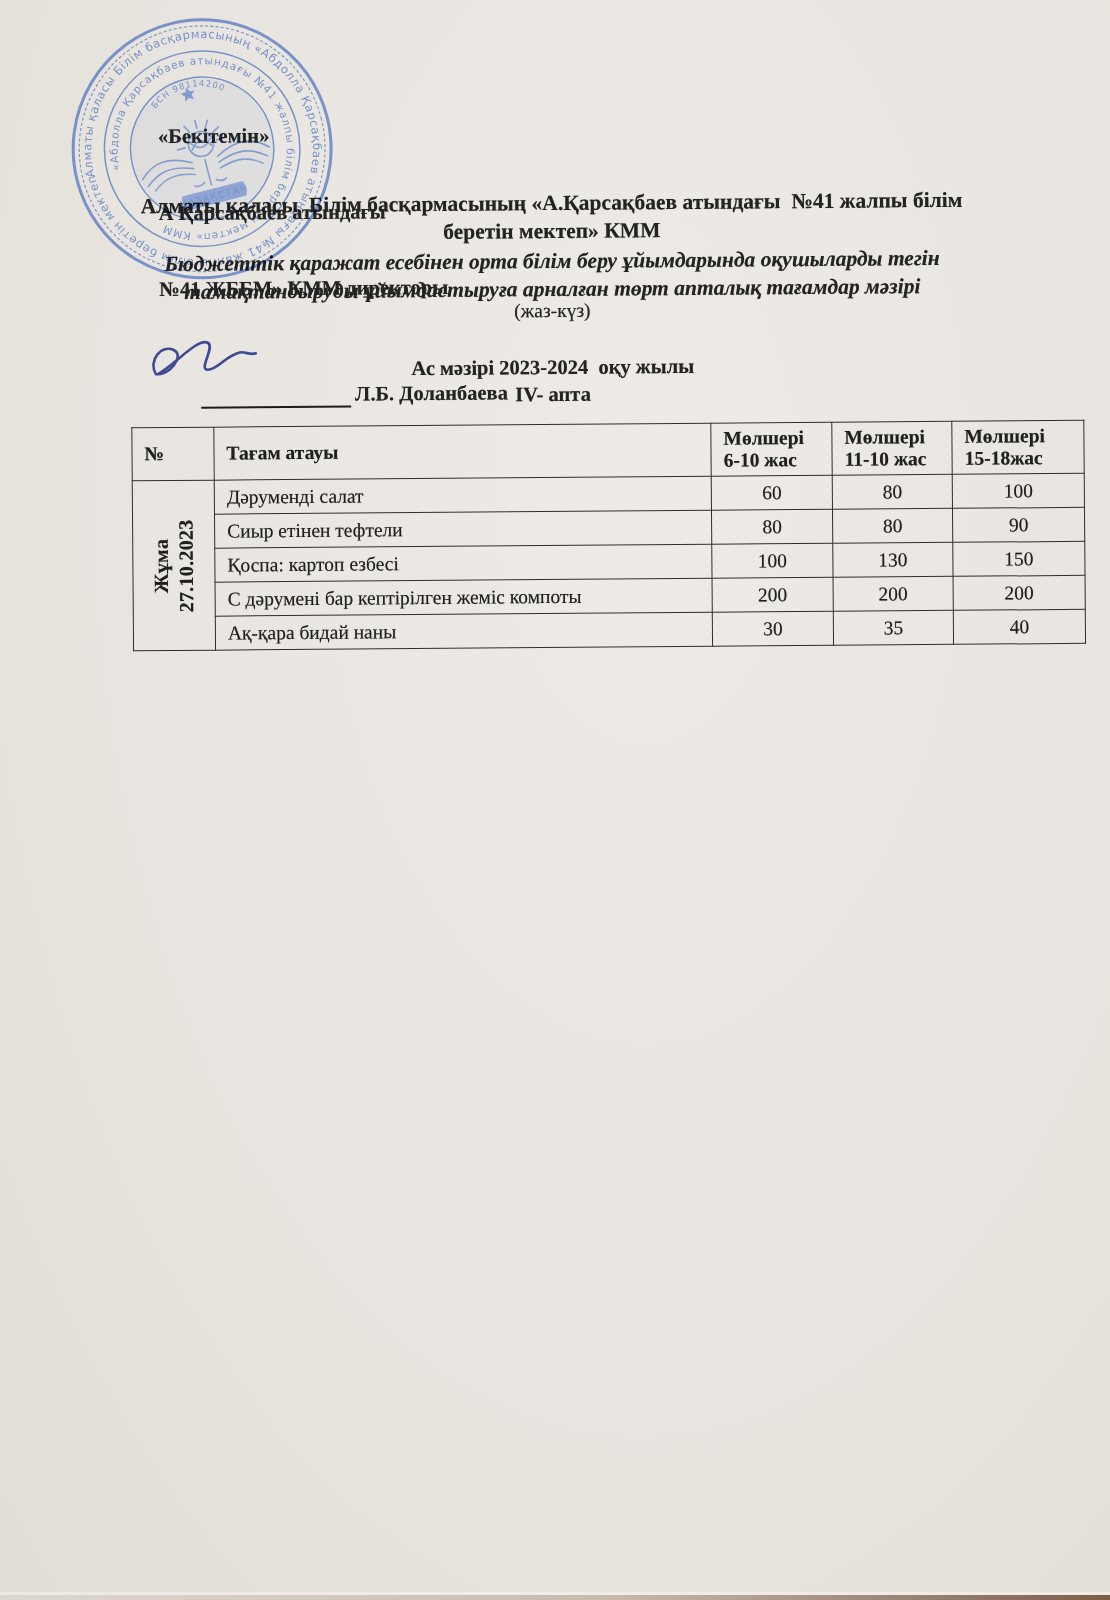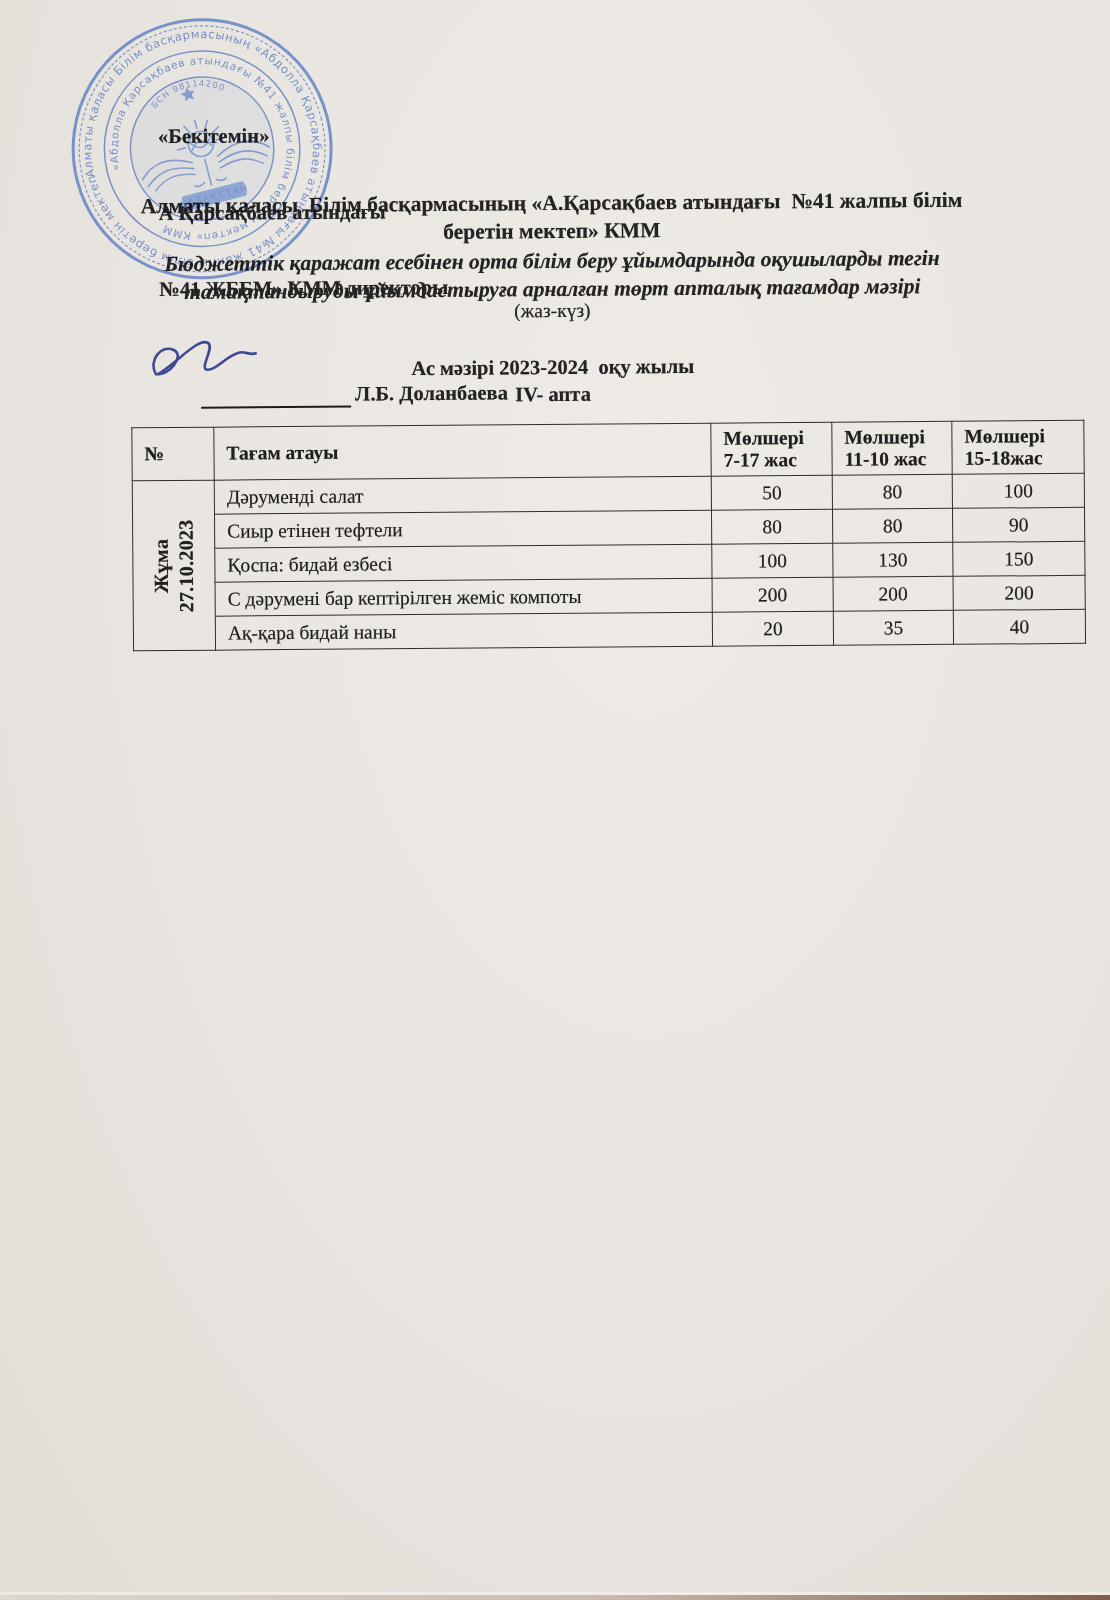--- a/index.html
+++ b/index.html
@@ -155,66 +155,66 @@
           <col style="width:121px">
           <col style="width:120px">
           <col style="width:132px">
       </colgroup>
       <tbody>
           <tr>
         <th>№</th>
         <th>Тағам атауы</th>
         <th>
               <div>Мөлшері</div>
-              <div>7-17 жас</div>
+              <div>6-10 жас</div>
             </th>
         <th>
               <div>Мөлшері</div>
               <div>11-10 жас</div>
             </th>
         <th>
               <div>Мөлшері</div>
               <div>15-18жас</div>
             </th>
       </tr>
       <tr>
         <td class="day-cell" rowspan="5">
           <div class="rot-wrap">
                 <div class="rot-text">
             <div>Жұма</div>
             <div>27.10.2023</div>
           </div>
               </div>
         </td>
         <td class="dish-cell"><span class="bold-prefix"></span><span>Дәруменді салат</span></td>
-        <td class="portion-cell">50</td>
+        <td class="portion-cell">60</td>
         <td class="portion-cell">80</td>
         <td class="portion-cell">100</td>
       </tr>
       <tr>
         <td class="dish-cell"><span class="bold-prefix"></span><span>Сиыр етінен тефтели</span></td>
         <td class="portion-cell">80</td>
         <td class="portion-cell">80</td>
         <td class="portion-cell">90</td>
       </tr>
       <tr>
-        <td class="dish-cell"><span class="bold-prefix">Қоспа:</span><span> бидай езбесі</span></td>
+        <td class="dish-cell"><span class="bold-prefix">Қоспа:</span><span> картоп езбесі</span></td>
         <td class="portion-cell">100</td>
         <td class="portion-cell">130</td>
         <td class="portion-cell">150</td>
       </tr>
       <tr>
         <td class="dish-cell"><span class="bold-prefix"></span><span>С дәрумені бар кептірілген жеміс компоты</span></td>
         <td class="portion-cell">200</td>
         <td class="portion-cell">200</td>
         <td class="portion-cell">200</td>
       </tr>
       <tr>
         <td class="dish-cell"><span class="bold-prefix"></span><span>Ақ-қара бидай наны</span></td>
-        <td class="portion-cell">20</td>
+        <td class="portion-cell">30</td>
         <td class="portion-cell">35</td>
         <td class="portion-cell">40</td>
       </tr>
     </tbody>
       </table>
   </div>
 
   <div class="bottom-light"></div>
   <div class="bottom-edge"></div>
 </div>

